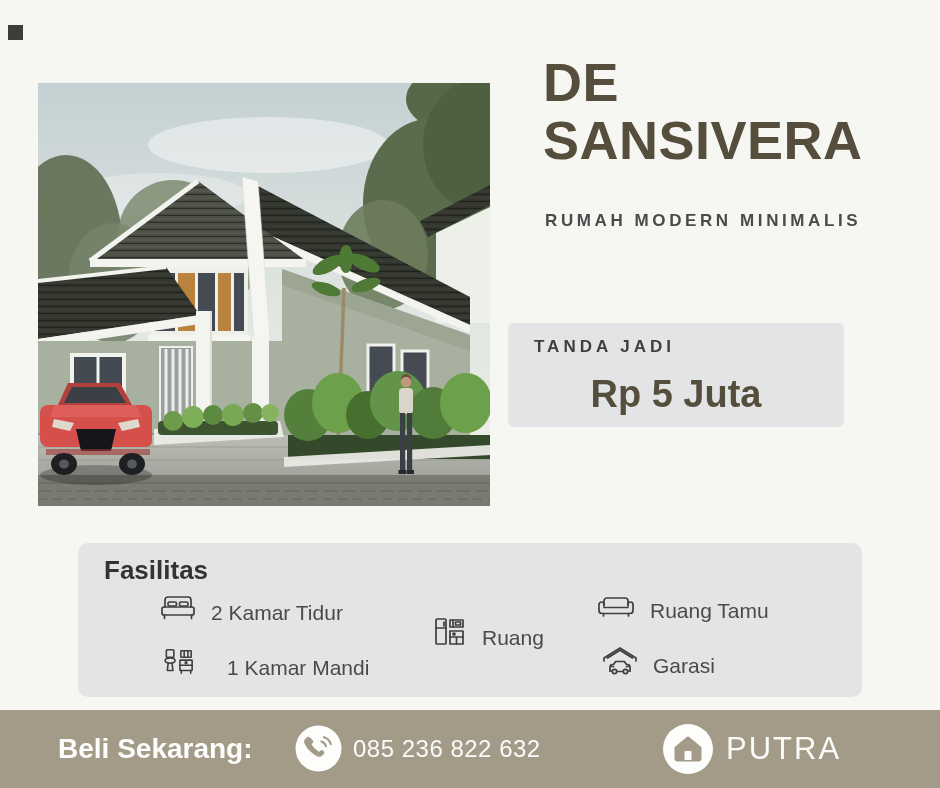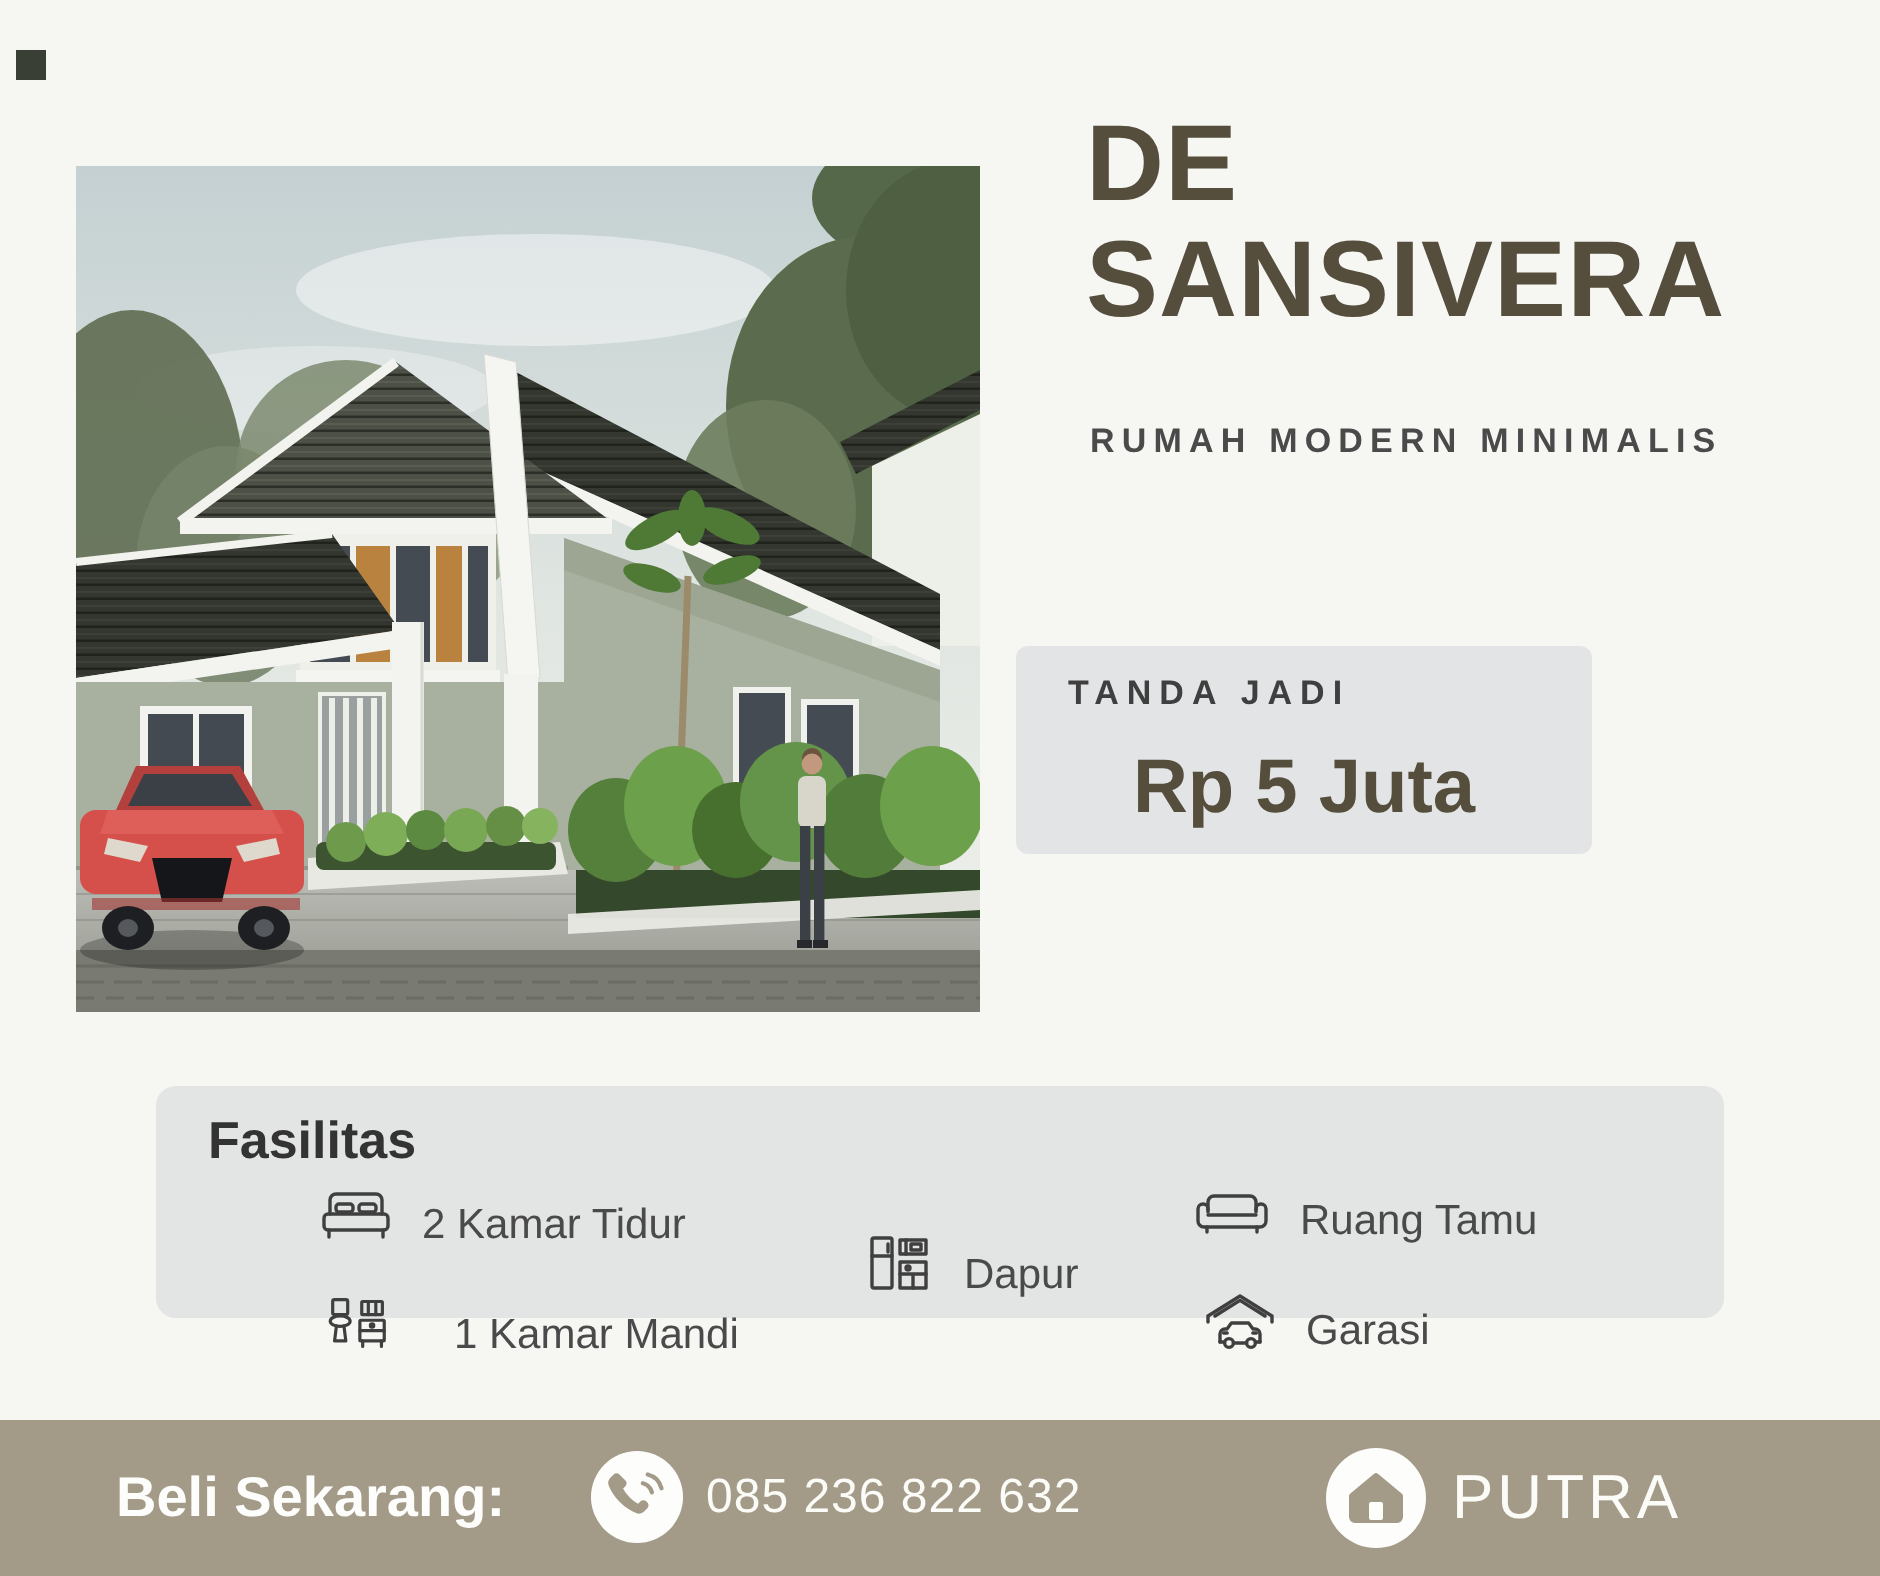--- a/index.html
+++ b/index.html
@@ -20,34 +20,34 @@
     position:absolute;left:543px;top:54px;width:360px;
     font-size:54px;line-height:1.07;font-weight:bold;letter-spacing:.5px;
     color:#564e3d;white-space:pre-line;
   }
   .subtitle{
     position:absolute;left:545px;top:211px;
     font-size:17px;font-weight:bold;letter-spacing:3.6px;color:#4a4a4a;
   }
 
   .booking{
-    position:absolute;left:508px;top:323px;width:288px;height:104px;
+    position:absolute;left:508px;top:323px;width:336px;height:104px;
     background:#e2e4e5;border-radius:6px;
   }
   .booking-label{
     position:absolute;left:26px;top:14px;
     font-size:17px;font-weight:bold;letter-spacing:4px;color:#3f3f3f;
   }
   .booking-price{
     position:absolute;left:0;right:0;top:50px;text-align:center;
     font-size:38px;font-weight:bold;color:#564e3d;
   }
 
   .facilities{
-    position:absolute;left:78px;top:543px;width:784px;height:116px;
+    position:absolute;left:78px;top:543px;width:784px;height:154px;
     background:#e3e5e5;border-radius:10px;
   }
   .facilities-heading{
     position:absolute;left:26px;top:12px;
     font-size:26px;font-weight:bold;color:#333;
   }
   .fac-item{position:absolute;display:flex;align-items:center;gap:15px;}
   .fac-item .fac-label{font-size:21px;color:#4a4a4a;margin-top:12px;}
   .fac-icon svg{stroke:#3f3f3f;fill:none;stroke-width:1.7;stroke-linecap:round;stroke-linejoin:round;display:block;}
   .fac-bed{left:82px;top:46px;}
@@ -284,21 +284,21 @@
           <rect x="3" y="3" width="10" height="25" rx="1"></rect>
           <path d="M3 12 h10 M11 6 v4"></path>
           <rect x="17" y="4" width="13" height="7"></rect>
           <path d="M20 4 v7"></path>
           <rect x="22.5" y="6" width="5" height="3"></rect>
           <rect x="17" y="15" width="13" height="13"></rect>
           <path d="M17 21 h13 M23.5 21 v7"></path>
           <circle cx="21" cy="18" r="1"></circle>
         </svg>
       </span>
-      <span class="fac-label">Dapur</span>
+      <span class="fac-label">Ruang</span>
     </div>
 
     <div class="fac-item fac-sofa">
       <span class="fac-icon">
         <svg width="38" height="25" viewBox="0 0 38 25">
           <path d="M7 12 V8 a3 3 0 0 1 3 -3 h18 a3 3 0 0 1 3 3 v4"></path>
           <path d="M7 13 v-1.5 a2.5 2.5 0 0 0 -5 0 v6 a3 3 0 0 0 3 3 h28 a3 3 0 0 0 3 -3 v-6 a2.5 2.5 0 0 0 -5 0 V13"></path>
           <path d="M7 14.5 h24"></path>
           <path d="M6.5 20.5 v2.5 M31.5 20.5 v2.5"></path>
         </svg>

